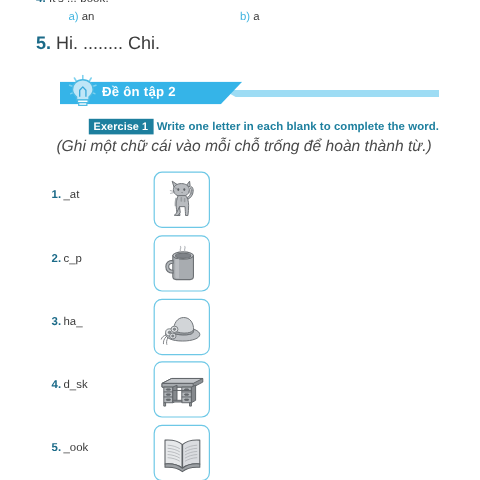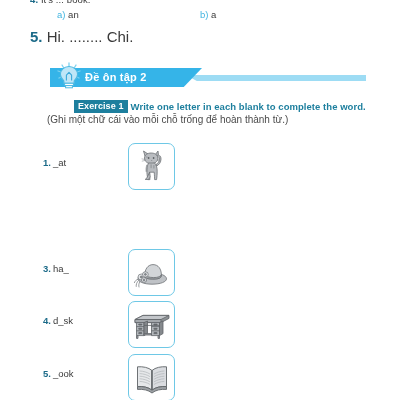--- a/index.html
+++ b/index.html
@@ -147,21 +147,22 @@
     font-weight: bold;
     color: #1d7f9e;
     vertical-align: middle;
     letter-spacing: 0.05px;
   }
 
   .ex-sub {
     position: absolute;
     top: 114px;
     left: 47px;
-    font-size: 10px;
+    font-size: 13px;
+    font-style: italic;
     color: #4a4a4a;
     white-space: nowrap;
   }
 
   
   .item {
     position: absolute;
     left: 0;
     width: 400px;
     height: 52px;
@@ -285,20 +286,40 @@
         <g stroke="#7e8286" stroke-width="0.5" fill="none">
           <line x1="13.4" y1="12.6" x2="9.6" y2="11.8"></line>
           <line x1="13.4" y1="13.4" x2="9.8" y2="14.2"></line>
           <line x1="25" y1="12.6" x2="28.6" y2="11.8"></line>
           <line x1="25" y1="13.4" x2="28.6" y2="14.4"></line>
         </g>
       </svg>
     </div>
   </div>
 
+  <div class="item" style="top:196px;">
+    <div class="item-label">
+      <span class="n">2.</span><span>c_p</span>
+    </div>
+    <div class="pic-frame">
+      <svg width="40" height="40" viewBox="0 0 40 40">
+        <g stroke="#6d7175" stroke-width="0.9" stroke-linejoin="round">
+          <path d="M12 13 L12 30.5 C12 32 13.2 33 14.8 33 L26.4 33 C28 33 29.2 32 29.2 30.5 L29.2 13 Z" fill="#a8acb0"></path>
+          <ellipse cx="20.6" cy="13" rx="8.6" ry="3.1" fill="#c6c9cd"></ellipse>
+          <ellipse cx="20.6" cy="13.2" rx="6.4" ry="2.1" fill="#7f8388"></ellipse>
+          <path d="M12.2 17 C8 17 6.2 19.2 6.2 22.2 C6.2 25.4 8.4 27.4 12.2 27.6 L12.2 25.2 C10 25 8.6 23.8 8.6 22.2 C8.6 20.6 9.8 19.4 12.2 19.4 Z" fill="#b4b8bc"></path>
+        </g>
+        <path d="M14 16 L14 30.4 C14 31.3 14.6 31.8 15.6 31.8 L17.2 31.8 L17.2 15.6 Z" fill="#c3c6ca" opacity="0.7"></path>
+        <g stroke="#b9bcc0" stroke-width="1" fill="none" stroke-linecap="round">
+          <path d="M18.4 9 C17.4 7.8 19.4 6.8 18.4 5.4"></path>
+          <path d="M22 9 C21 7.8 23 6.8 22 5.4"></path>
+        </g>
+      </svg>
+    </div>
+  </div>
 
   <div class="item" style="top:249px;">
     <div class="item-label">
       <span class="n">3.</span><span>ha_</span>
     </div>
     <div class="pic-frame">
       <svg width="40" height="40" viewBox="0 0 40 40">
         <g stroke="#6d7175" stroke-width="0.8" stroke-linejoin="round">
           <path d="M6 25.5 C6 22.4 11.2 20 19.5 20 C28.5 20 34.5 22.6 34.5 25.8 C34.5 28.8 28.6 31.2 20 31.2 C11.4 31.2 6 28.6 6 25.5 Z" fill="#bfc2c6"></path>
           <path d="M12.6 23 C12.6 16.4 15.8 11.6 21 11.6 C26.4 11.6 29.4 16 29.4 22.2 C29.4 24 28.6 25 26 25.6 C23.6 26.2 17.4 26.2 14.8 25.4 C13.2 24.9 12.6 24.2 12.6 23 Z" fill="#d2d5d8"></path>

